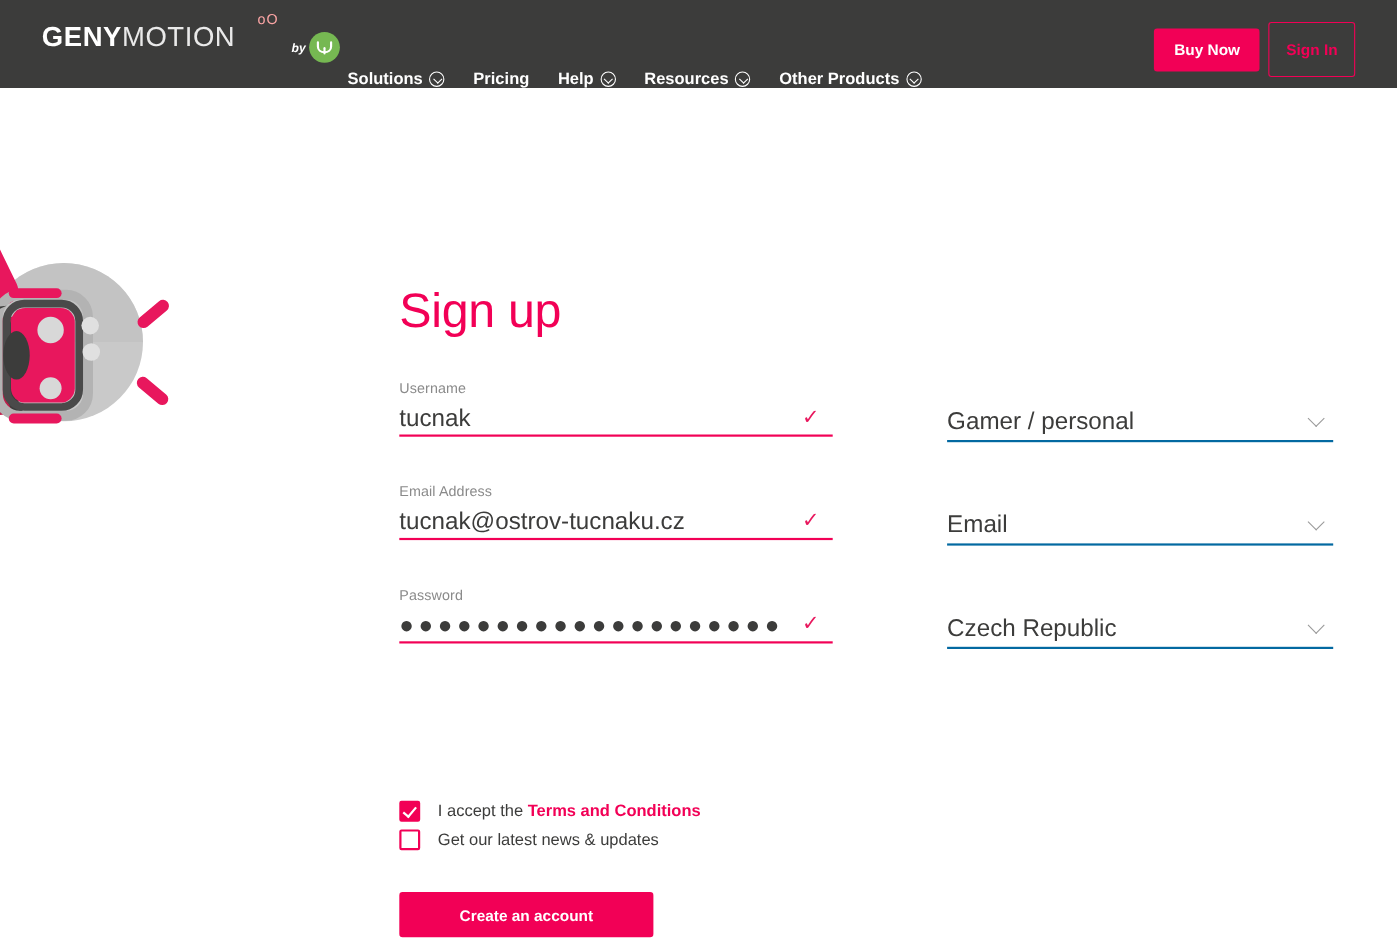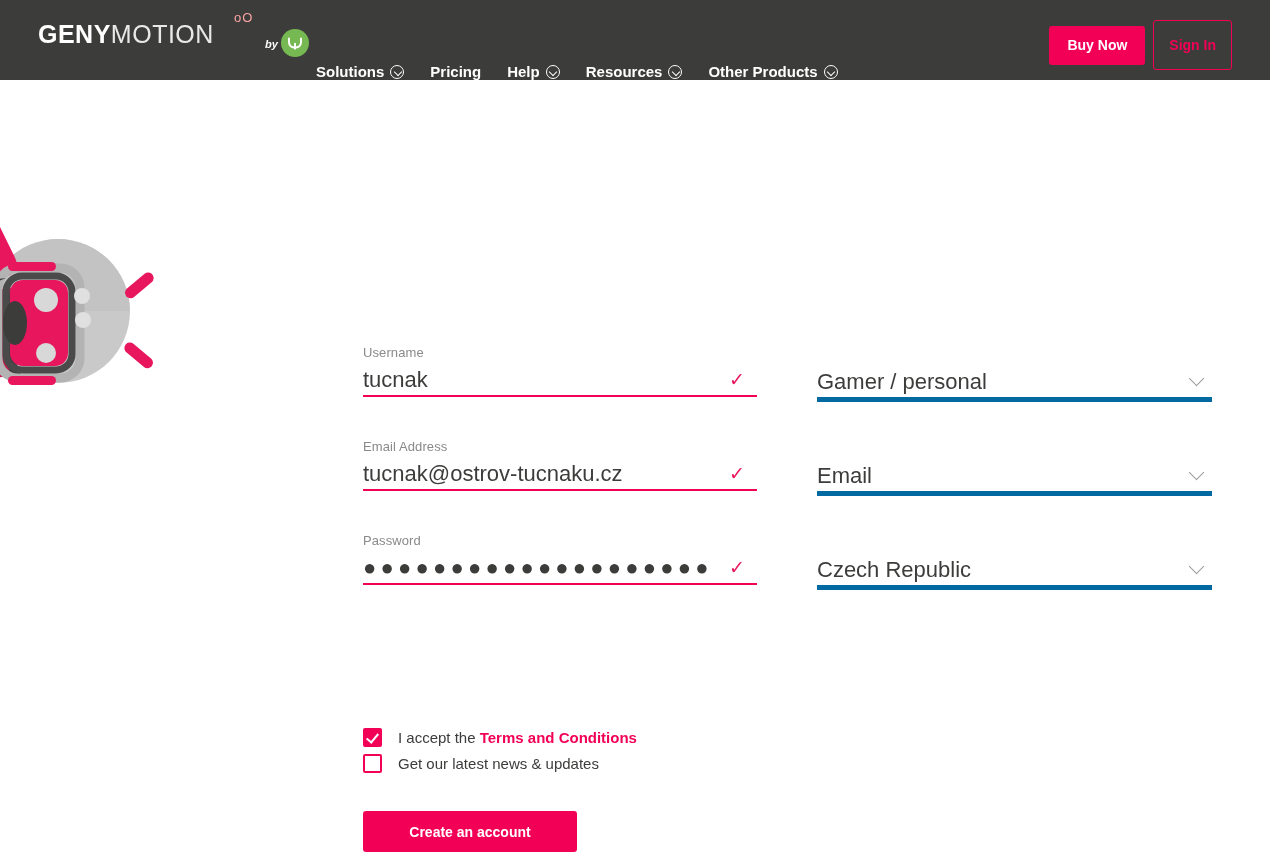--- a/index.html
+++ b/index.html
@@ -211,24 +211,25 @@
     color: #3c3c3b;
     letter-spacing: 4.2px;
     line-height: 30px;
     user-select: none;
   }
 
   .select-field { position: relative; margin-bottom: 58px; }
   .select-field:last-child { margin-bottom: 0; }
   .select-row {
     position: relative;
-    border-bottom: 5px solid #0369a1;
+    border-bottom: 2px solid #0369a1;
     height: 36px;
     display: flex;
     align-items: center;
+    margin-left: 44px;
   }
   .select-value {
     font-size: 22px;
     color: #3c3c3b;
     font-weight: 400;
     line-height: 32px;
     flex: 1;
   }
   .select-chev {
     width: 11px; height: 11px;
@@ -284,21 +285,21 @@
     cursor: pointer;
   }
 
   .btn-create {
     position: absolute;
     left: 363px; top: 731px;
     background: #f20056;
     color: #ffffff;
     border: none;
     border-radius: 3px;
-    width: 214px;
+    width: 231px;
     height: 41px;
     font-size: 14px;
     font-weight: 700;
     font-family: inherit;
     cursor: pointer;
   }
 </style>
 </head>
 <body>
 
@@ -379,20 +380,21 @@
       <rect x="68" y="84" width="48" height="9" rx="4.5" fill="#e8175d"></rect>
       <rect x="68" y="198" width="48" height="9" rx="4.5" fill="#e8175d"></rect>
 
       <rect x="182" y="102" width="34" height="11" rx="5.5" fill="#e8175d" transform="rotate(-40 199 107)"></rect>
       <rect x="182" y="172" width="34" height="11" rx="5.5" fill="#e8175d" transform="rotate(40 199 177)"></rect>
 
       <path d="M-10 108 L66 100 L20 120 Z" fill="#3c3c3b"></path>
     </svg>
   </div>
 
+  <h1 class="signup-title">Sign up</h1>
 
   <div class="col-left">
 
     <div class="field">
       <label class="field-label">Username</label>
       <div class="field-input-row">
         <input class="field-input" type="text" value="tucnak" style="">
         <span class="field-check">✓</span>
       </div>
     </div>

